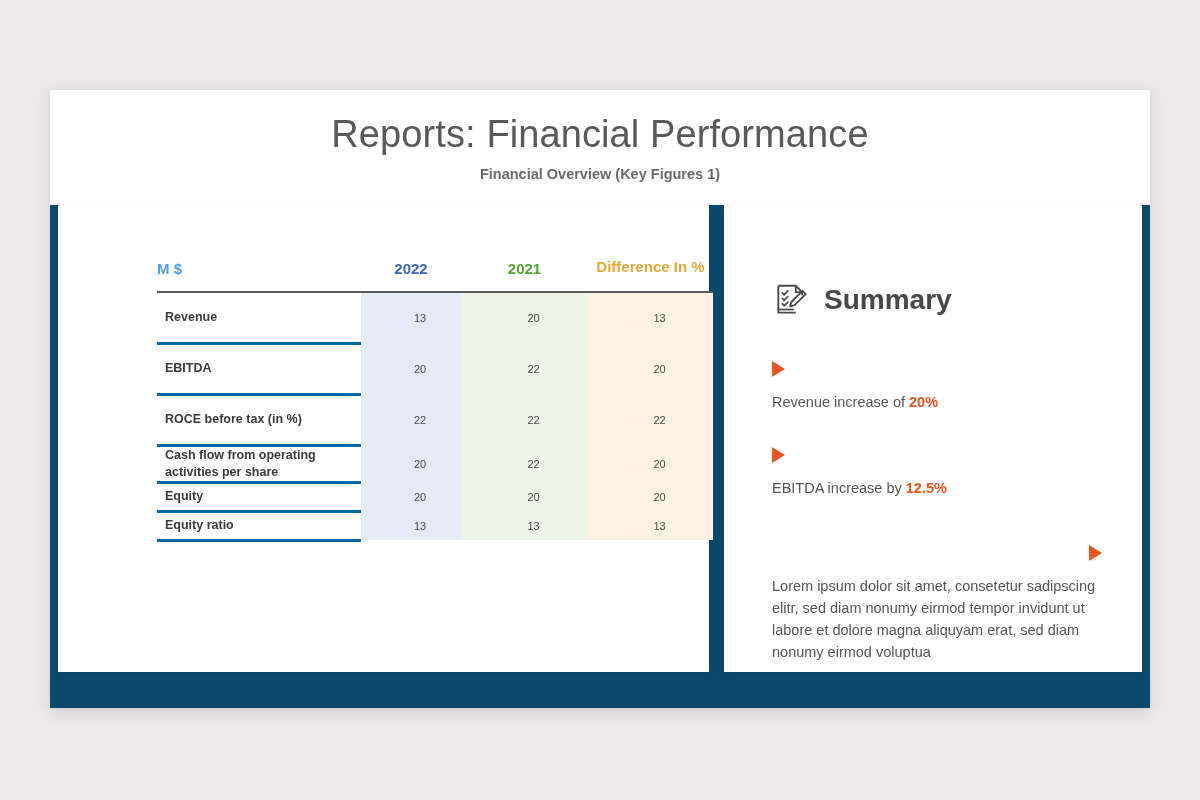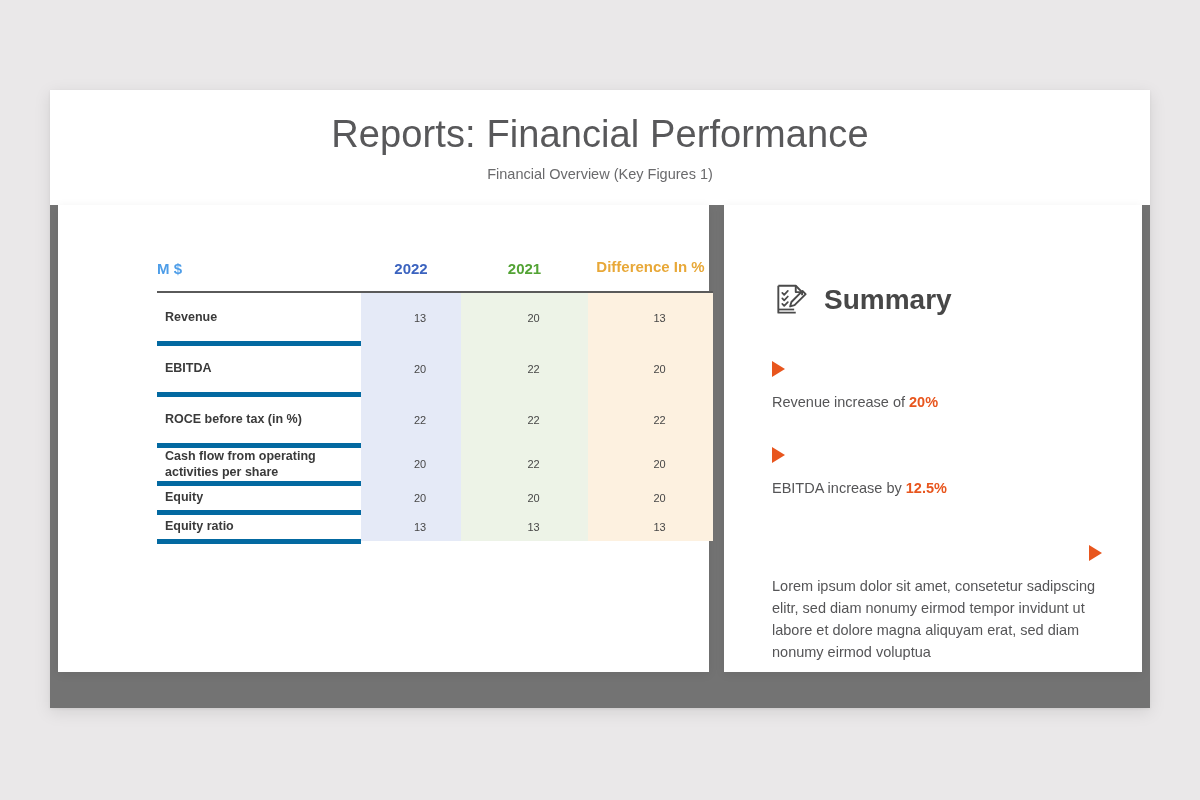--- a/index.html
+++ b/index.html
@@ -19,21 +19,21 @@
     background: #eae8e9;
   }
 
   
   .slide {
     position: absolute;
     left: 50px;
     top: 90px;
     width: 1100px;
     height: 618px;
-    background: #737373;
+    background: #0c4a6e;
     box-shadow: 0 4px 16px rgba(0,0,0,0.10), 0 1px 3px rgba(0,0,0,0.06);
   }
 
   .slide-header {
     position: absolute;
     left: 0; top: 0;
     width: 1100px;
     height: 115px;
     background: #ffffff;
     text-align: center;
@@ -44,21 +44,21 @@
     font-size: 38px;
     font-weight: 400;
     color: #58585a;
     letter-spacing: 0.1px;
     line-height: 1.1;
   }
 
   .slide-subtitle {
     margin-top: 10px;
     font-size: 14.5px;
-    font-weight: 400;
+    font-weight: 700;
     color: #6a6a6c;
   }
 
   
   .card {
     position: absolute;
     background: #ffffff;
     box-shadow: 0 2px 10px rgba(0,0,0,0.07);
   }
 
@@ -117,21 +117,21 @@
     padding-left: 18px;
   }
 
   table.fin tbody td.lbl {
     text-align: left;
     font-size: 12.5px;
     font-weight: 700;
     color: #3a3a3a;
     padding-left: 8px;
     padding-right: 10px;
-    border-bottom: 5px solid #0369a1;
+    border-bottom: 3px solid #0369a1;
     line-height: 1.32;
   }
 
   td.v2022 { background: #e5eaf7; }
   td.v2021 { background: #edf3e7; }
   td.vdiff { background: #fdf1e0; }
 
   tr.r-tall td { height: 51px; }
   tr.r-short td { height: 29px; }
   tr.r-two td { height: 37px; }

